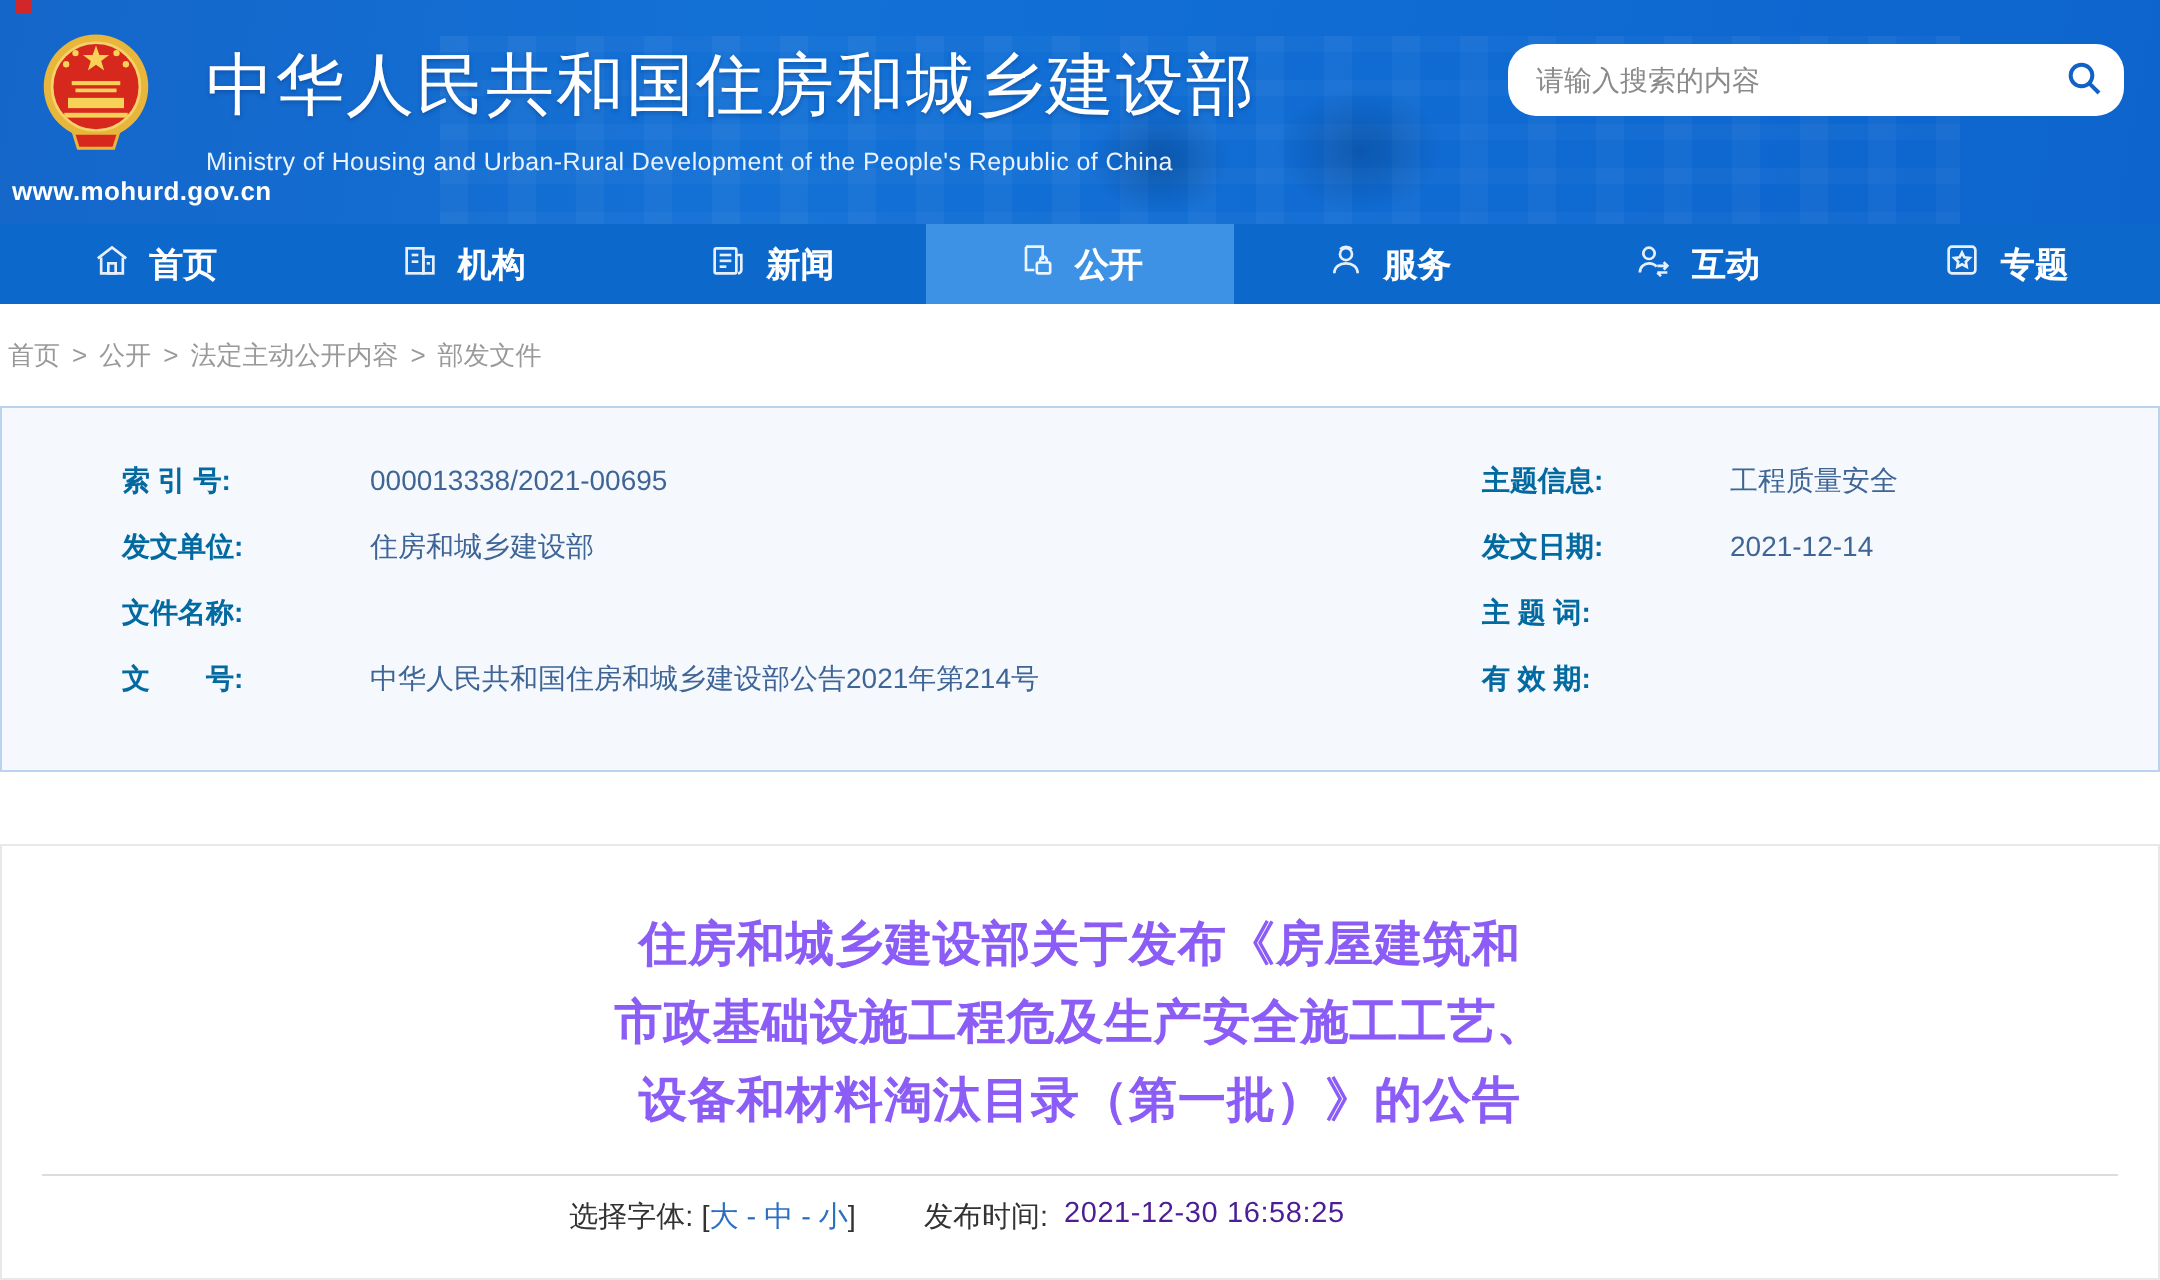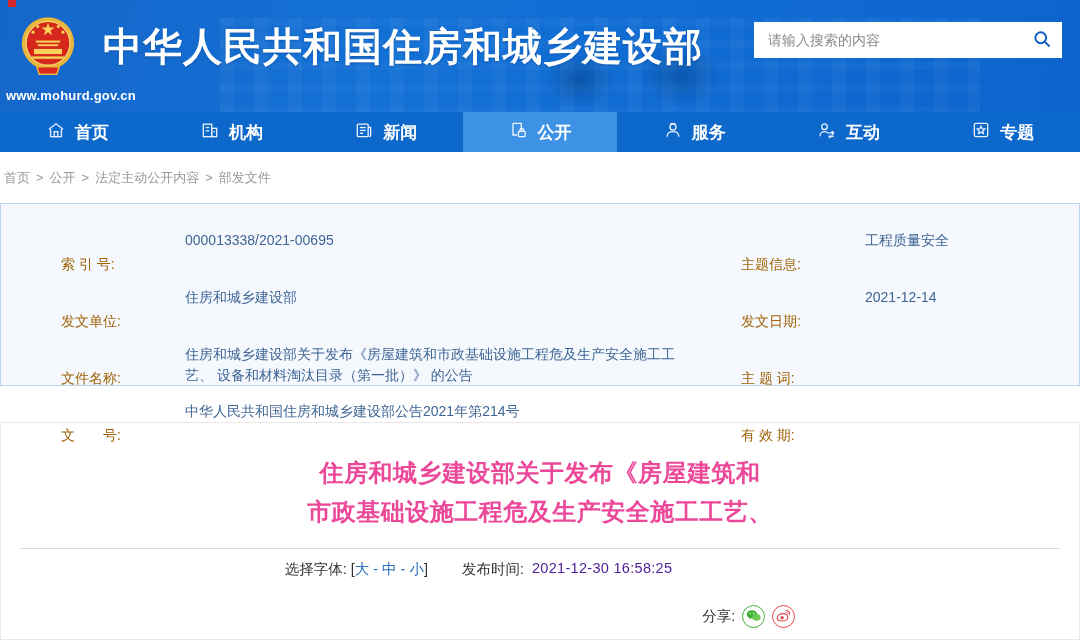--- a/index.html
+++ b/index.html
@@ -18,25 +18,25 @@
   .header::after { content:""; position:absolute; left:540px; top:20px; width:220px; height:92px;
             background:
               radial-gradient(50px 40px at 40px 60px, rgba(0,40,90,.35), transparent 70%),
               radial-gradient(60px 45px at 140px 55px, rgba(0,40,90,.30), transparent 70%);
             }
   .corner-mark { position:absolute; left:8px; top:0; width:8px; height:7px; background:#d1262a; z-index:3; }
   .emblem-wrap { position:absolute; left:20px; top:12px; z-index:2; }
   .site-url { position:absolute; left:6px; top:88px; color:#fff; font-weight:bold;
               font-size:13px; letter-spacing:.2px; z-index:2; }
   .head-titles { position:absolute; left:103px; top:20px; z-index:2; }
-  .title-cn { color:#fff; font-size:39px; font-weight:bold; letter-spacing:1px;
+  .title-cn { color:#fff; font-size:34px; font-weight:normal; letter-spacing:1px;
               text-shadow:0 1px 2px rgba(0,40,100,.35); }
   .title-en { color:#eaf3fd; font-size:12.5px; margin-top:8px; letter-spacing:.2px; }
   .search-box { position:absolute; right:18px; top:22px; width:308px; height:36px;
-                background:#fff; display:flex; align-items:center; z-index:2; border-radius:0; }
+                background:#fff; display:flex; align-items:center; z-index:2; border-radius:14px; }
   .search-box input { flex:1; border:none; outline:none; font-size:14px; color:#333;
                 padding:0 8px 0 14px; background:transparent;
                 font-family:"Liberation Sans","DejaVu Sans",sans-serif; }
   .search-box input::placeholder { color:#8a8a8a; }
   .search-btn { width:40px; height:36px; display:flex; align-items:center; justify-content:center;
                 cursor:pointer; background:transparent; border:none; }
 
   
   .nav { width:1080px; height:40px; background:#0d68cc; display:flex; }
   .nav-item { flex:1; display:flex; align-items:center; justify-content:center; gap:9px;
@@ -48,28 +48,28 @@
   .breadcrumb { height:51px; padding:17px 0 0 4px; font-size:13px; color:#999; }
   .breadcrumb a { color:#999; text-decoration:none; cursor:pointer; }
   .bc-sep { margin:0 6px; color:#999; }
 
   
   .info-card { width:1080px; height:183px; background:#f5f9fd;
                border:1px solid #b9d4ef; display:flex; padding-top:26px; }
   .info-col-left  { width:712px; padding-left:60px; }
   .info-col-right { flex:1; padding-left:28px; }
   .info-row { display:flex; margin-bottom:12px; line-height:21px; font-size:14px; }
-  .info-label { width:76px; flex:0 0 76px; font-weight:normal; color:#a16207; white-space:pre;margin-top:24px; }
+  .info-label { width:76px; flex:0 0 76px; font-weight:bold; color:#0369a1; white-space:pre; }
   .info-value { color:#3f6596; padding-right:30px;margin-left:48px; }
 
   
   .gap-block { height:36px; background:#fff; }
   .article-card { width:1080px; height:218px; background:#fff; border:1px solid #e8e8e8;
                   padding-top:30px; }
-  .article-title { text-align:center; font-size:24px; font-weight:bold; color:#ec4899;
+  .article-title { text-align:center; font-size:24px; font-weight:bold; color:#8b5cf6;
                    line-height:39px; letter-spacing:.5px; }
   .divider { margin:17px 20px 0 20px; border-top:1px solid #dcdcdc; }
   .meta-row { margin-top:11px; display:flex; justify-content:center;
               font-size:14.5px; color:#333; }
   .meta-label { color:#333; }
   .font-links { color:#333; margin-left:4px; }
   .font-link { color:#2a6fc0; cursor:pointer; }
   .font-sep { color:#2a6fc0; margin:0 4px; }
   .meta-publish { margin-left:34px; }
   .meta-time { margin-left:8px; color:#4c1d95; font-weight:500; letter-spacing:.3px; }
@@ -99,20 +99,21 @@
       <rect x="19" y="34" width="22" height="2" fill="#f7d257"></rect>
       <rect x="15" y="39" width="30" height="5.5" fill="#f7d257"></rect>
       <rect x="13" y="47" width="34" height="2.6" fill="#f7d257"></rect>
       <path d="M18 58 h24 l-2.5 8 h-19 z" fill="#d7281e" stroke="#e9b63c" stroke-width="1.6"></path>
     </svg>
   </div>
   <div class="site-url">www.mohurd.gov.cn</div>
 
   <div class="head-titles">
     <div class="title-cn">中华人民共和国住房和城乡建设部</div>
+    <div class="title-en">Ministry of Housing and Urban-Rural Development of the People's Republic of China</div>
   </div>
 
   <div class="search-box">
     <input type="text" placeholder="请输入搜索的内容" style="">
     <button class="search-btn">
       <span>
         <svg width="20" height="20" viewBox="0 0 24 24" fill="none" stroke="#1261c4" stroke-width="2.4">
           <circle cx="10.5" cy="10.5" r="6.5"></circle>
             <line x1="15.5" y1="15.5" x2="21" y2="21"></line>
         </svg>
@@ -207,21 +208,20 @@
     <div class="info-row">
       <span class="info-label">索 引 号:</span>
       <span class="info-value">000013338/2021-00695</span>
     </div>
     <div class="info-row">
       <span class="info-label">发文单位:</span>
       <span class="info-value">住房和城乡建设部</span>
     </div>
     <div class="info-row">
       <span class="info-label">文件名称:</span>
-      <span class="info-value">住房和城乡建设部关于发布《房屋建筑和市政基础设施工程危及生产安全施工工艺、 设备和材料淘汰目录（第一批）》 的公告</span>
     </div>
     <div class="info-row">
       <span class="info-label">文　　号:</span>
       <span class="info-value">中华人民共和国住房和城乡建设部公告2021年第214号</span>
     </div>
   </div>
   <div class="info-col-right">
     <div class="info-row">
       <span class="info-label">主题信息:</span>
       <span class="info-value">工程质量安全</span>
@@ -240,20 +240,21 @@
     </div>
   </div>
 </div>
 
 <div class="gap-block"></div>
 
 <div class="article-card">
   <div class="article-title">
     <div>住房和城乡建设部关于发布《房屋建筑和</div>
     <div>市政基础设施工程危及生产安全施工工艺、</div>
+    <div>设备和材料淘汰目录（第一批）》的公告</div>
   </div>
   <div class="divider"></div>
 
   <div class="meta-row">
     <span class="meta-label">选择字体:</span>
     <span class="font-links">
       <span>[</span><span class="font-link">大</span><span class="font-sep">-</span><span class="font-link">中</span><span class="font-sep">-</span><span class="font-link">小</span><span>]</span>
     </span>
     <span class="meta-publish">发布时间:</span>
     <span class="meta-time">2021-12-30 16:58:25</span>

